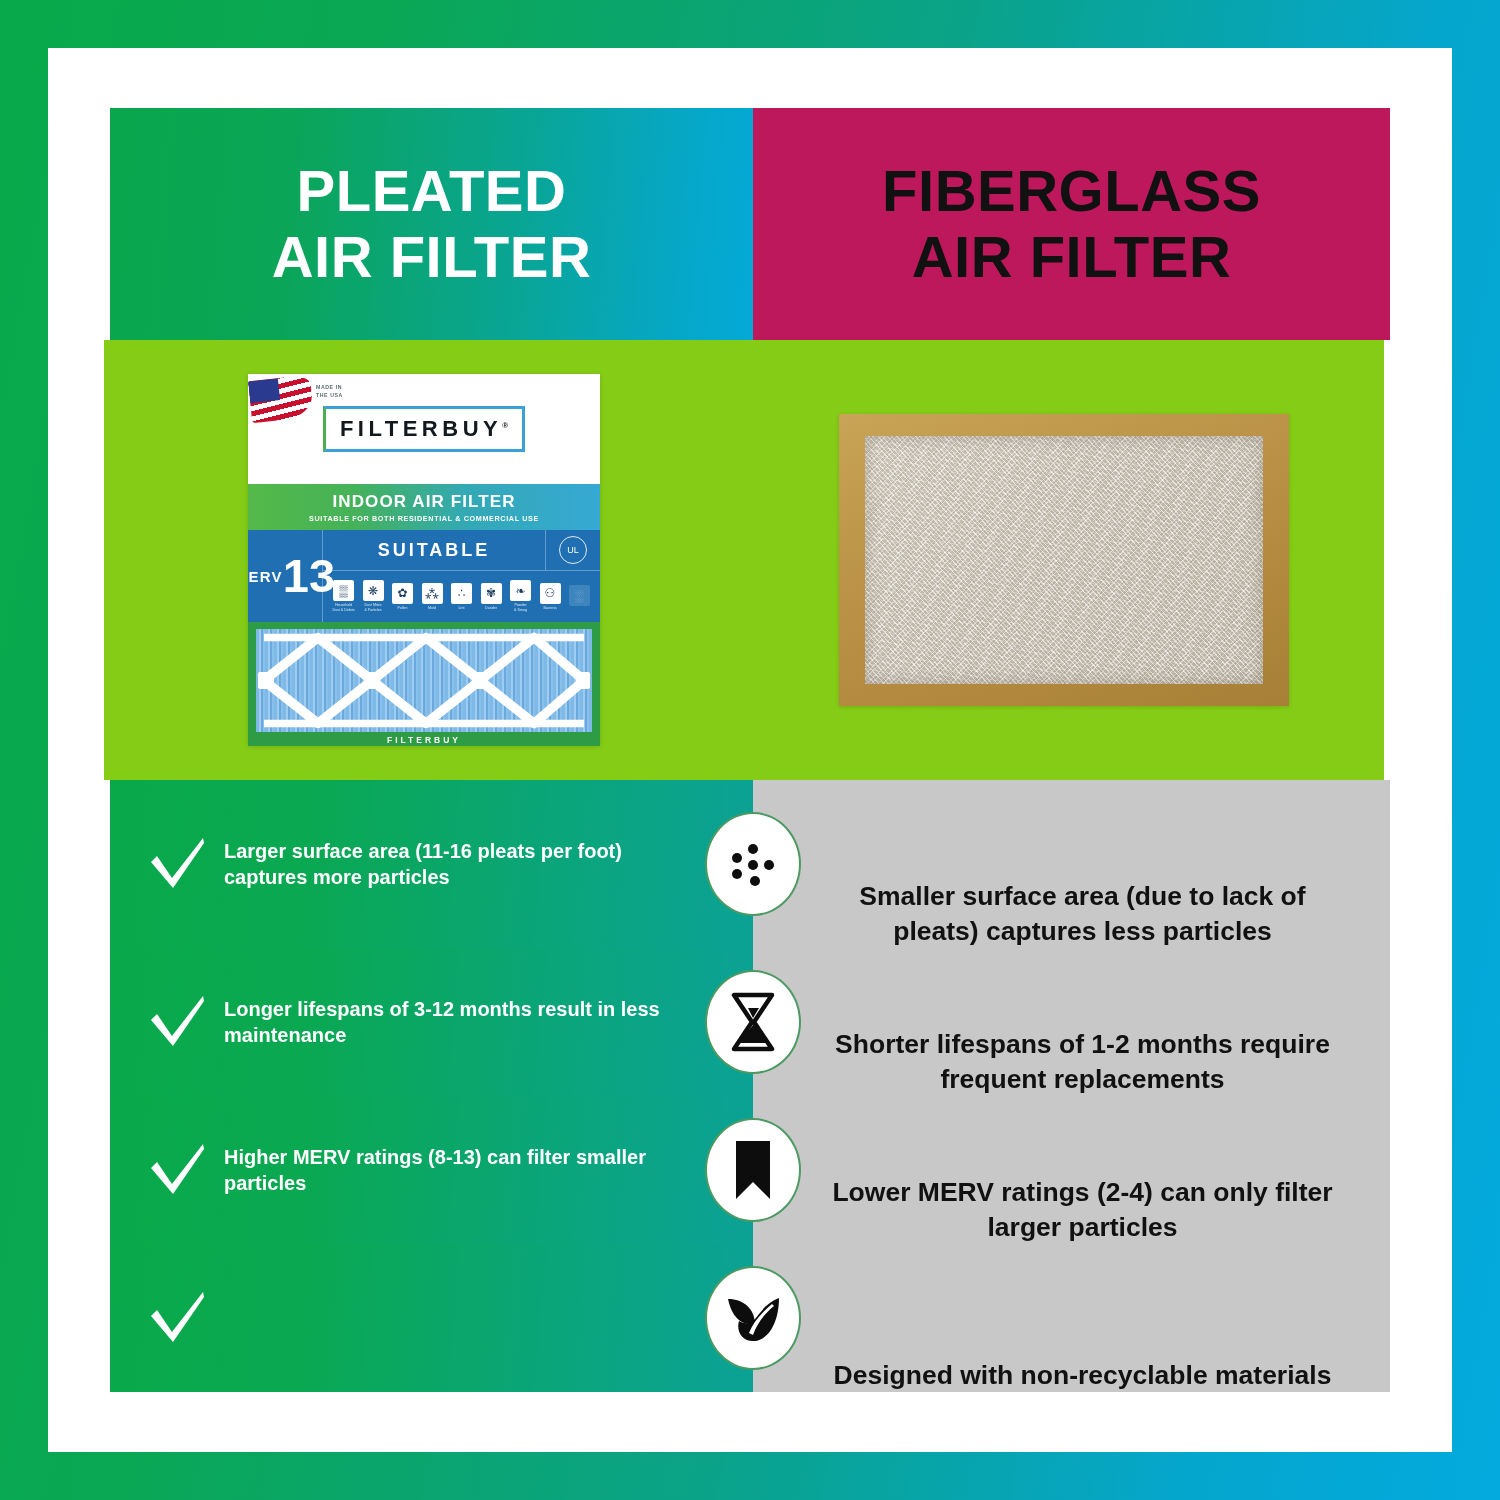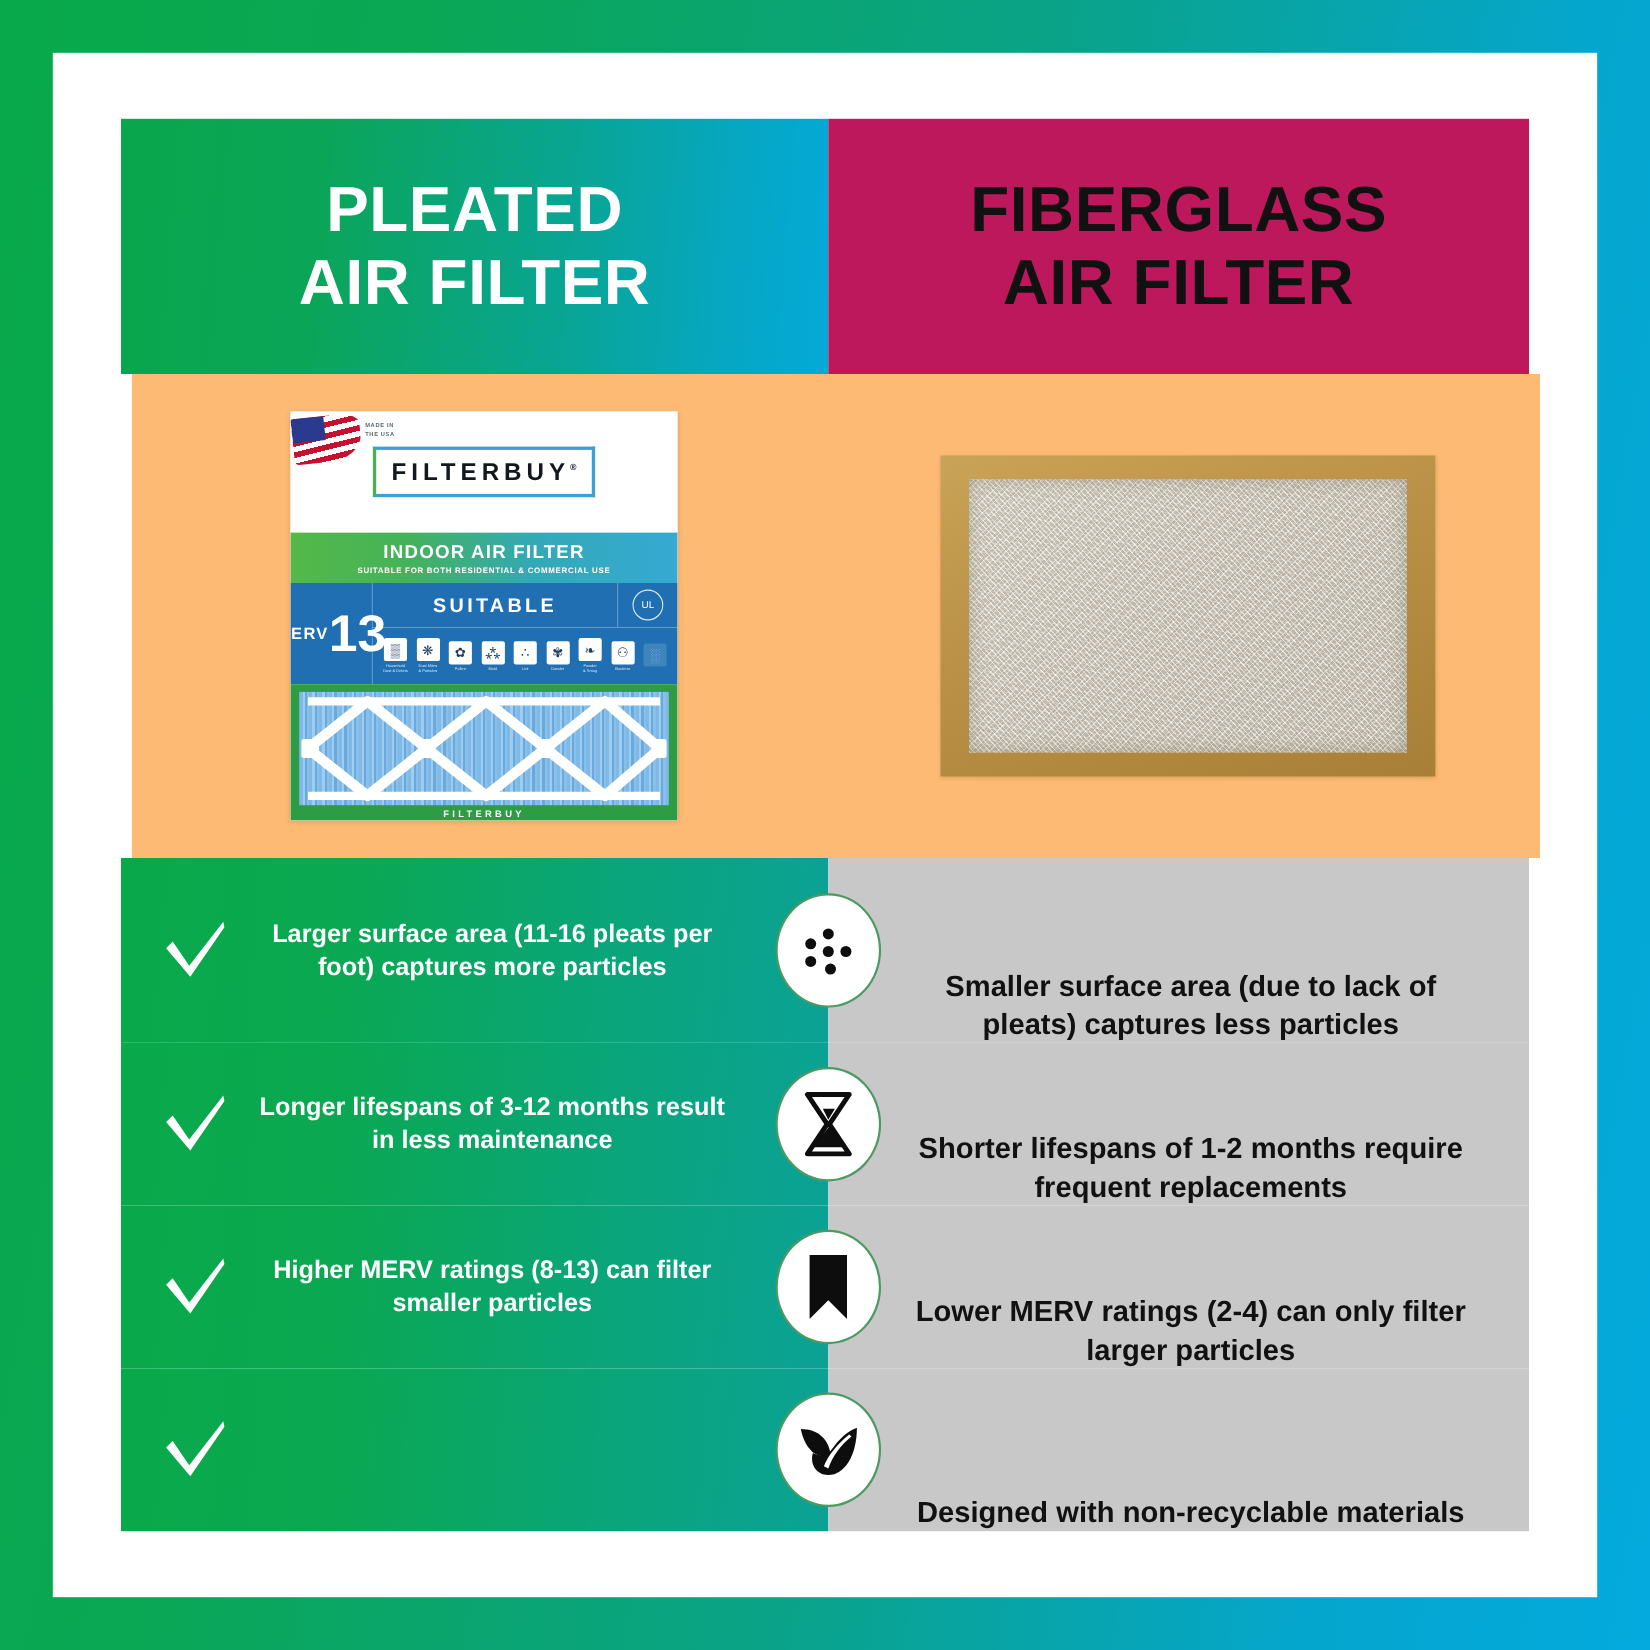--- a/index.html
+++ b/index.html
@@ -64,26 +64,26 @@
     letter-spacing: 0.5px;
     text-align: center;
     white-space: pre-line;
   }
   .header-title.light { color: #ffffff; }
   .header-title.dark  { color: #111111; }
 
   
   .product-band {
     position: absolute;
-    left: 72px;
+    left: 56px;
     top: 292px;
     width: 1280px;
     height: 440px;
     display: flex;
-    background: #fdba74;
+    background: #84cc16;
   }
   .product-cell {
     width: 50%;
     display: flex;
     align-items: center;
     justify-content: center;
   }
 
   
   .pleated {
@@ -303,24 +303,24 @@
     width: 92px;
     flex: 0 0 92px;
     display: flex;
     align-items: center;
     justify-content: center;
   }
   .check-wrap svg { width: 62px; height: 56px; display: block; }
   .cmp-left-text {
     flex: 1;
     color: #ffffff;
-    font-size: 23px;
+    font-size: 20px;
     font-weight: bold;
     line-height: 1.3;
-    text-align: center;
+    text-align: left;
     padding-right: 56px;
   }
   .cmp-right-text {
     color: #111111;
     font-size: 26.5px;
     font-weight: bold;
     line-height: 1.3;
     text-align: center;
   }
 

